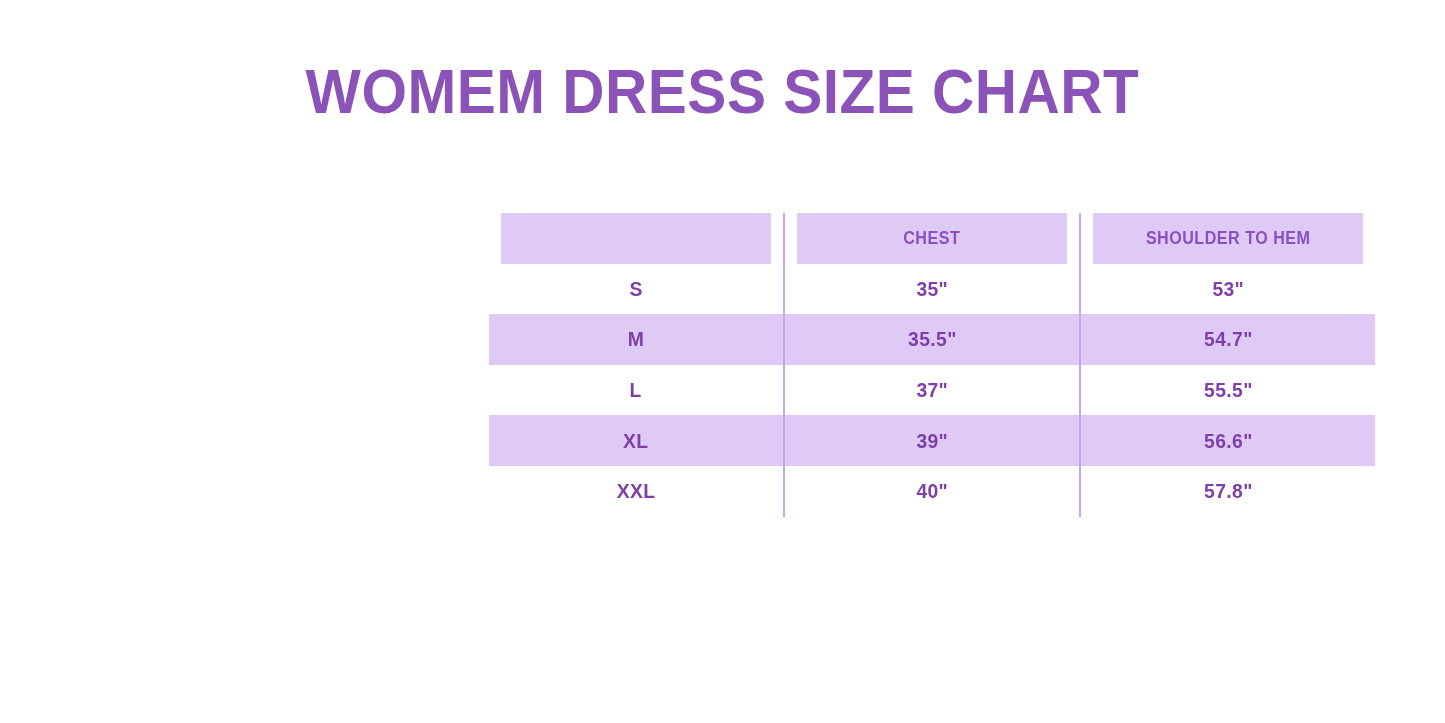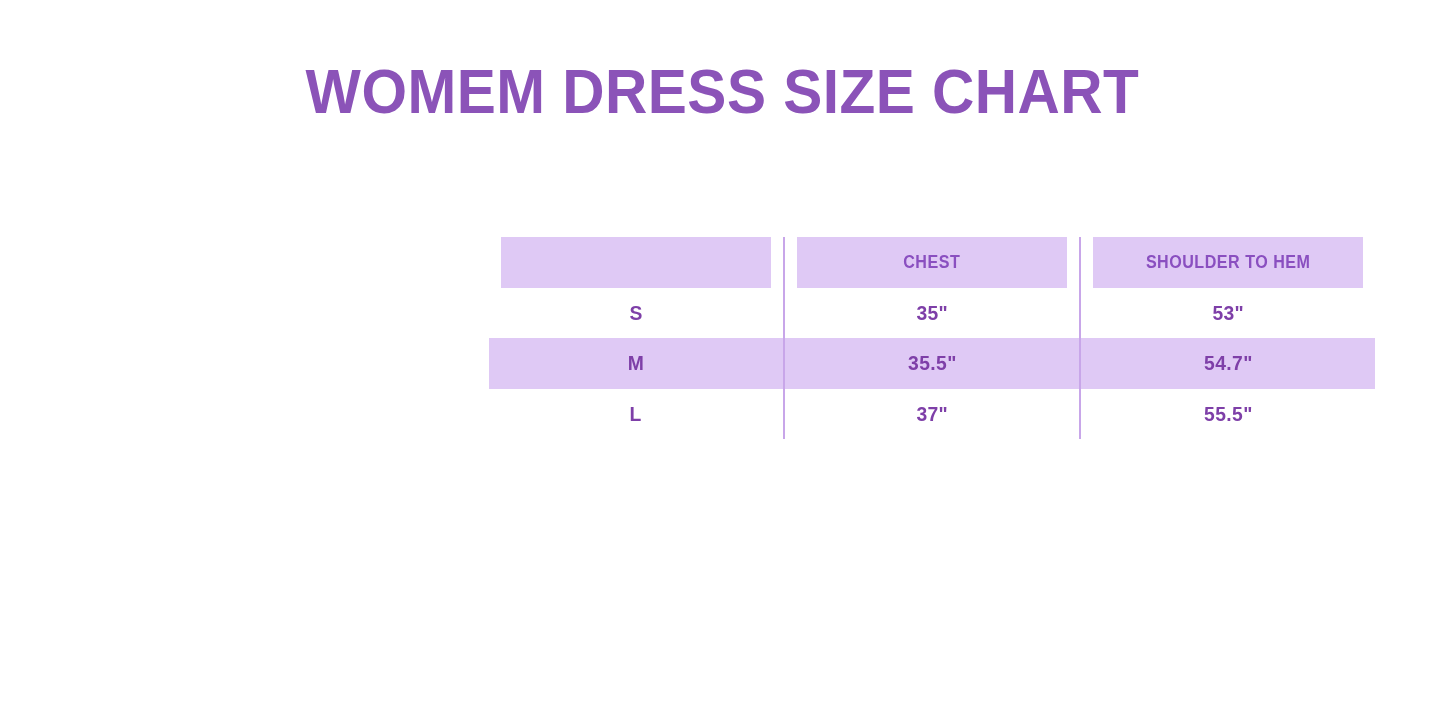--- a/index.html
+++ b/index.html
@@ -44,21 +44,20 @@
   }
 
   
   #size-table {
     position: absolute;
     left: 489px;
     top: 213px;
     width: 882px;
     border-collapse: collapse;
     table-layout: fixed;
-    margin-top: 24px;
   }
 
   #size-table tr {
     height: 50.6px;
   }
 
   #size-table th,
   #size-table td {
     padding: 0;
     margin: 0;
@@ -165,19 +164,41 @@
           <span class="cell-inner">L</span>
         </td>
         <td class="col-chest">
           <span class="cell-inner">37"</span>
         </td>
         <td class="col-hem">
           <span class="cell-inner">55.5"</span>
         </td>
       </tr>
 
-
+      <tr class="row-shaded">
+        <td class="col-size">
+          <span class="cell-inner">XL</span>
+        </td>
+        <td class="col-chest">
+          <span class="cell-inner">39"</span>
+        </td>
+        <td class="col-hem">
+          <span class="cell-inner">56.6"</span>
+        </td>
+      </tr>
+
+      <tr class="row-plain">
+        <td class="col-size">
+          <span class="cell-inner">XXL</span>
+        </td>
+        <td class="col-chest">
+          <span class="cell-inner">40"</span>
+        </td>
+        <td class="col-hem">
+          <span class="cell-inner">57.8"</span>
+        </td>
+      </tr>
 
 
     </tbody>
   </table>
 
 </div>
 
 </body></html>

